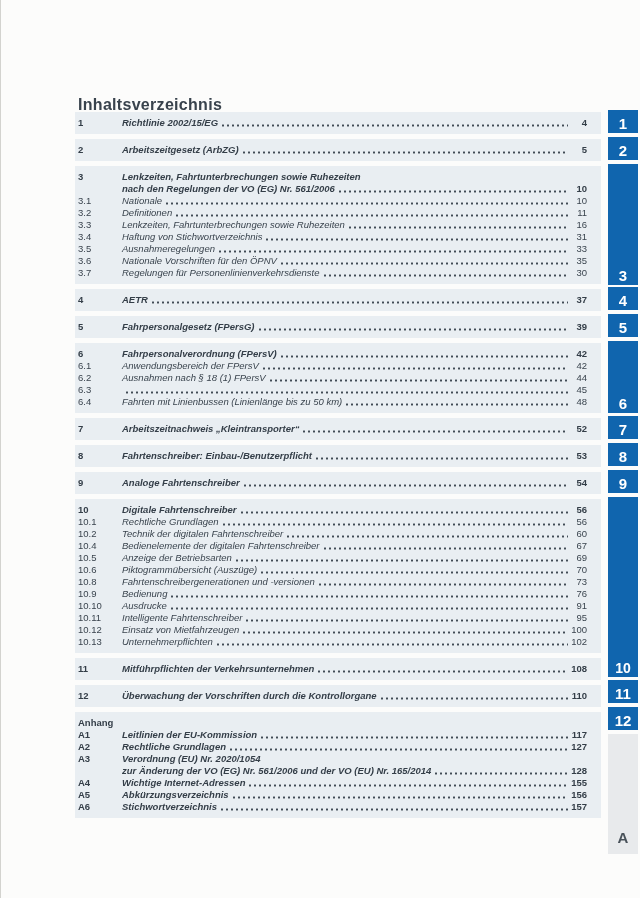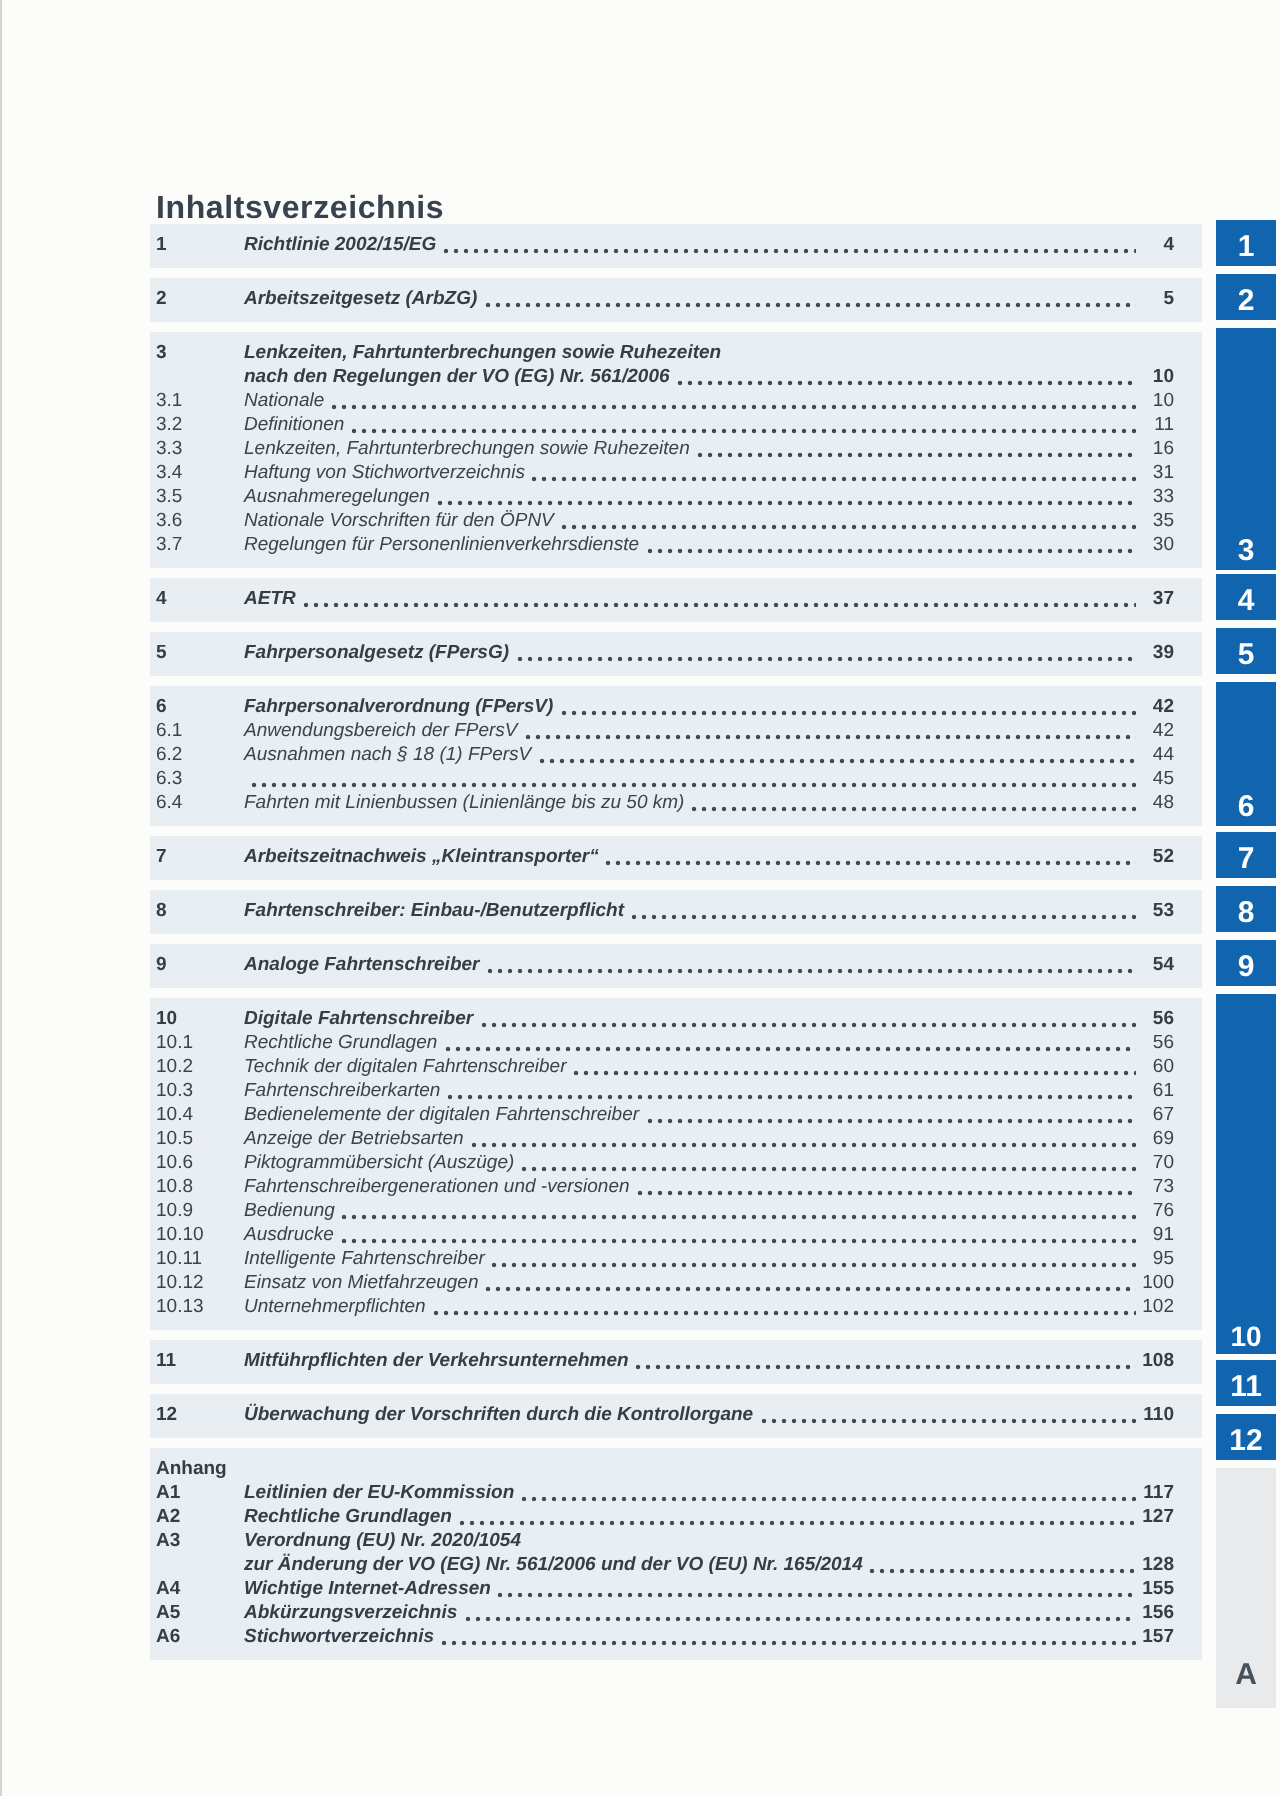--- a/index.html
+++ b/index.html
@@ -208,26 +208,20 @@
         <span class="leader"></span>
         <span class="pg">56</span>
       </div>
       <div class="row">
         <span class="num">10.2</span>
         <span class="title">Technik der digitalen Fahrtenschreiber</span>
         <span class="leader"></span>
         <span class="pg">60</span>
       </div>
       <div class="row">
-        <span class="num">10.3</span>
-        <span class="title">Fahrtenschreiberkarten</span>
-        <span class="leader"></span>
-        <span class="pg">61</span>
-      </div>
-      <div class="row">
         <span class="num">10.4</span>
         <span class="title">Bedienelemente der digitalen Fahrtenschreiber</span>
         <span class="leader"></span>
         <span class="pg">67</span>
       </div>
       <div class="row">
         <span class="num">10.5</span>
         <span class="title">Anzeige der Betriebsarten</span>
         <span class="leader"></span>
         <span class="pg">69</span>

